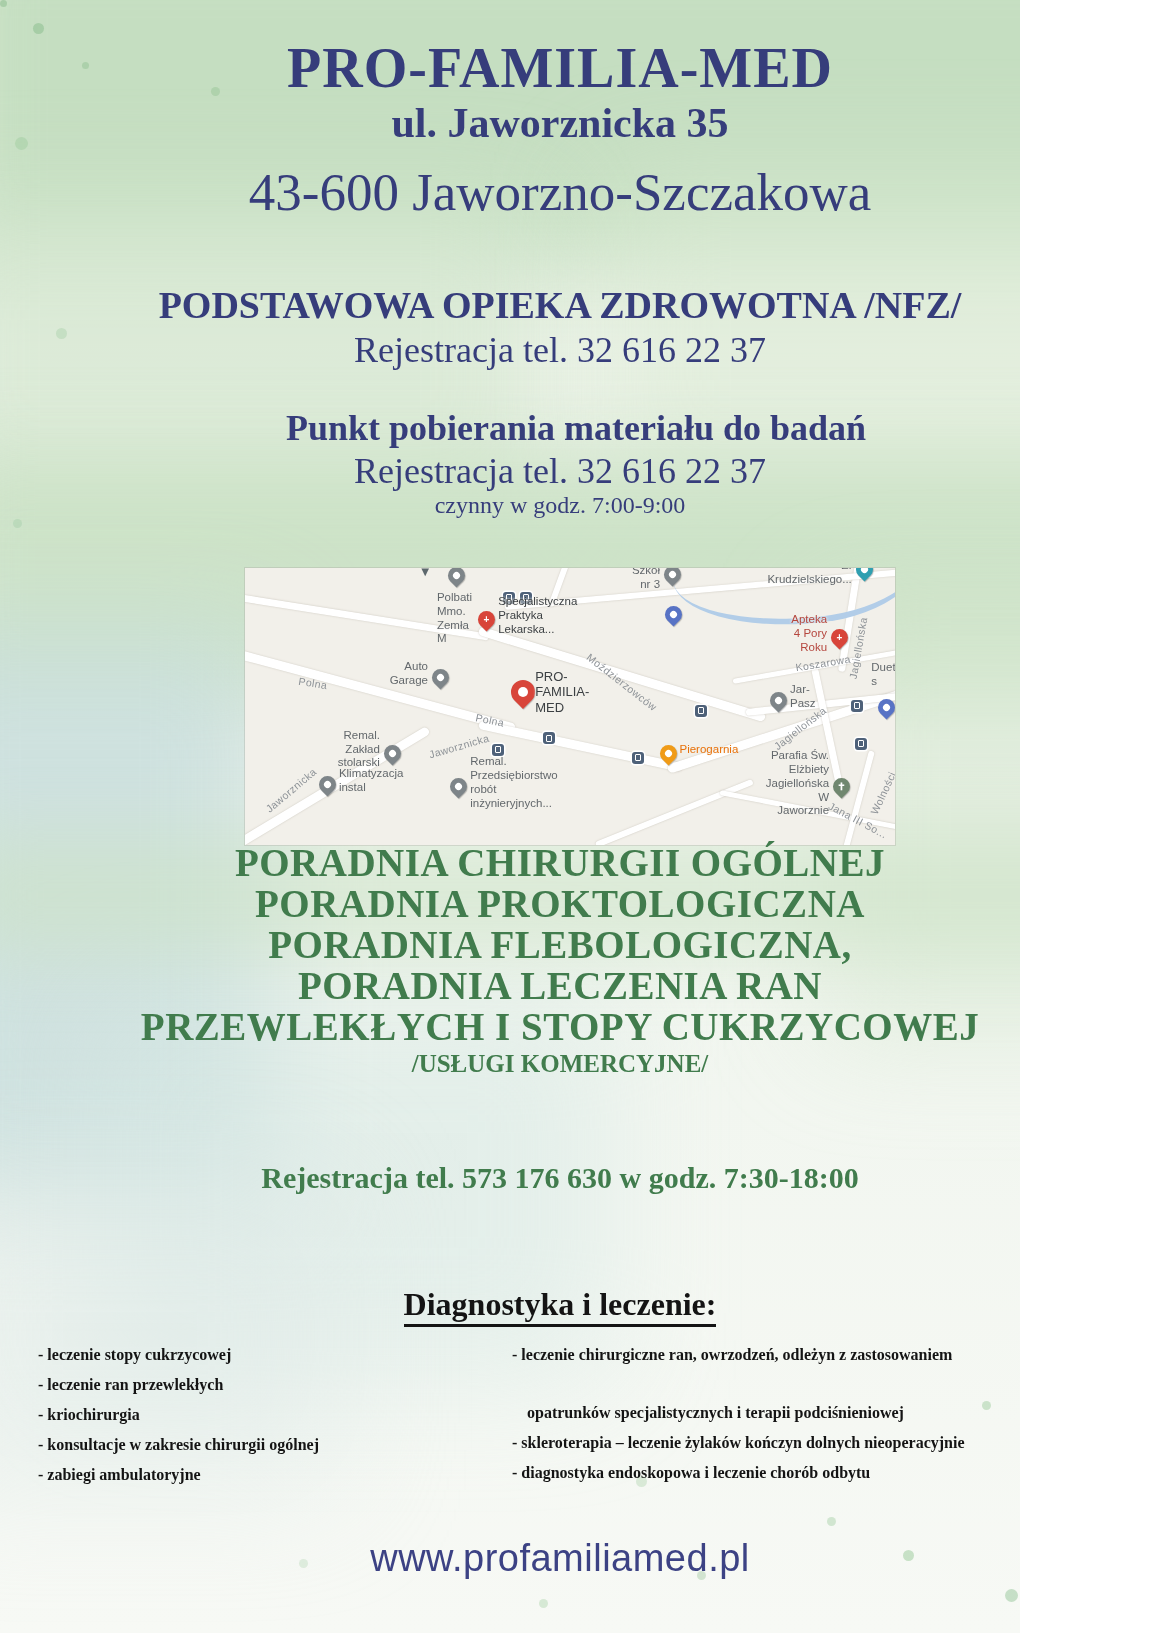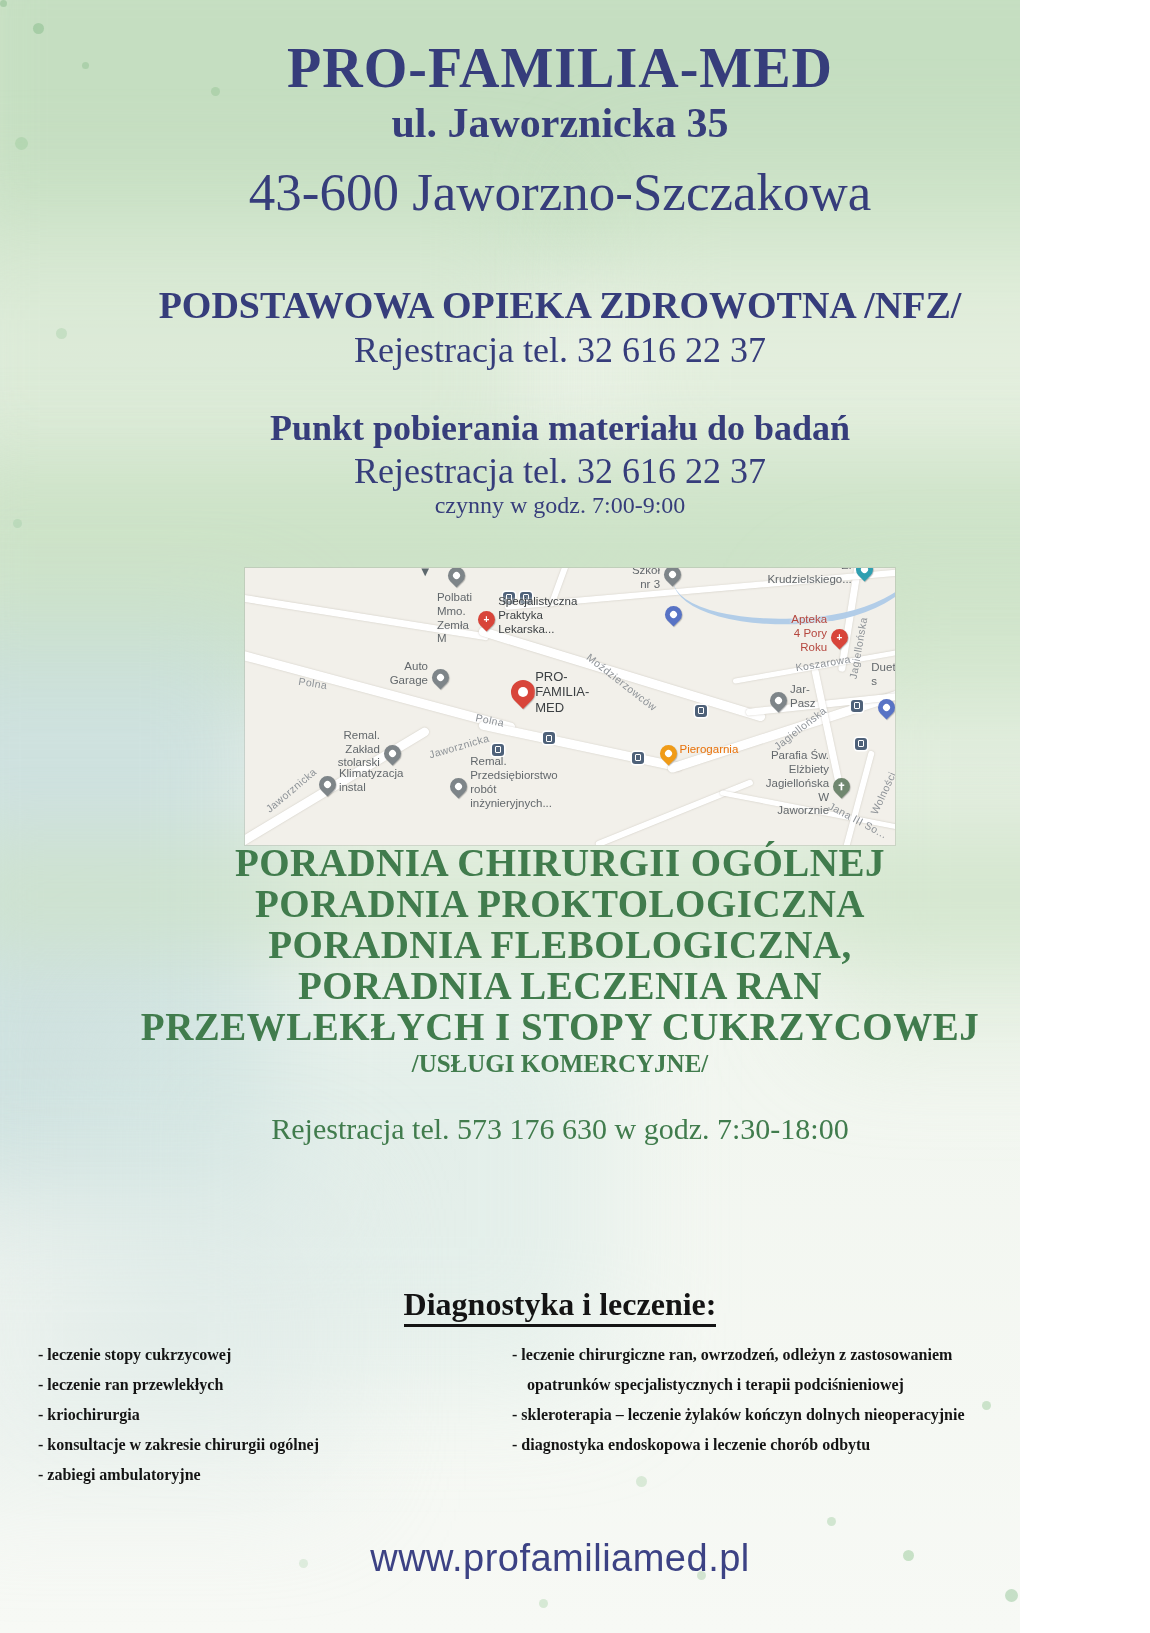--- a/index.html
+++ b/index.html
@@ -28,37 +28,37 @@
     698px 1572px 0 1px rgba(140,190,140,.35), 638px 1478px 0 2px rgba(150,200,150,.30),
     1122px 1538px 0 2px rgba(130,190,135,.40), 540px 1600px 0 1px rgba(140,195,140,.30),
     300px 1560px 0 1px rgba(150,200,150,.25), 1133px 1255px 0 1px rgba(130,190,135,.4);}
   
   .cline{position:absolute;left:0;width:1120px;text-align:center;white-space:nowrap;}
   .t1{top:36px;font-size:56px;font-weight:bold;letter-spacing:1px;}
   .t2{top:99px;font-size:42px;font-weight:bold;}
   .t3{top:162px;font-size:53px;font-weight:normal;}
   .nfzh{top:283px;font-size:38px;font-weight:bold;}
   .nfzr{top:329px;font-size:36px;}
-  .pph{top:407px;font-size:36px;font-weight:bold;}
+  .pph{top:407px;font-size:36px;font-weight:bold;margin-left:16px;}
   .ppr{top:450px;font-size:36px;}
   .pphrs{top:492px;font-size:24px;}
   .doctor{top:1196px;font-size:46px;font-weight:bold;}
   .diag{top:1286px;font-size:32px;font-weight:bold;color:#141414;}
   .diag span{border-bottom:3px solid #141414;padding-bottom:2px;}
-  .greenreg{top:1112px;font-size:30px;font-weight:normal;color:#417c4d;}
+  .greenreg{top:1161px;font-size:30px;font-weight:bold;color:#417c4d;}
   
   .commercial{position:absolute;left:0;top:842px;width:1120px;text-align:center;color:#417c4d;}
   .green-line{font-size:39px;font-weight:bold;line-height:41px;letter-spacing:.5px;white-space:nowrap;}
   .green-note{font-size:25px;font-weight:bold;line-height:30px;margin-top:2px;}
   
   .svc-col{position:absolute;top:1340px;}
   .svc-left{left:38px;}
   .svc-right{left:512px;}
   .svc{font-size:16px;font-weight:bold;color:#141414;line-height:30px;white-space:nowrap;}
-  .svc.cont{padding-left:15px;}
+  .svc.cont{padding-left:15px;margin-top:28px;}
   
   .site{top:1537px;font-size:38px;font-family:"Liberation Sans",sans-serif;color:#3c4284;letter-spacing:.5px;}
   .fb{position:absolute;left:1032px;top:1510px;width:78px;height:77px;background:#3c4fa0;border-radius:13px;
       overflow:hidden;display:flex;justify-content:center;align-items:flex-end;}
   .fb span{color:#fff;font-family:"Liberation Sans",sans-serif;font-weight:bold;font-size:72px;
       line-height:.88;transform:translateX(10px);}
   
   .map{position:absolute;left:245px;top:568px;width:650px;height:277px;background:#f2f0ea;
        overflow:hidden;box-shadow:0 0 0 1px rgba(170,170,160,.35);font-family:"Liberation Sans",sans-serif;}
   .road{position:absolute;background:#ffffff;height:9px;border-radius:5px;

